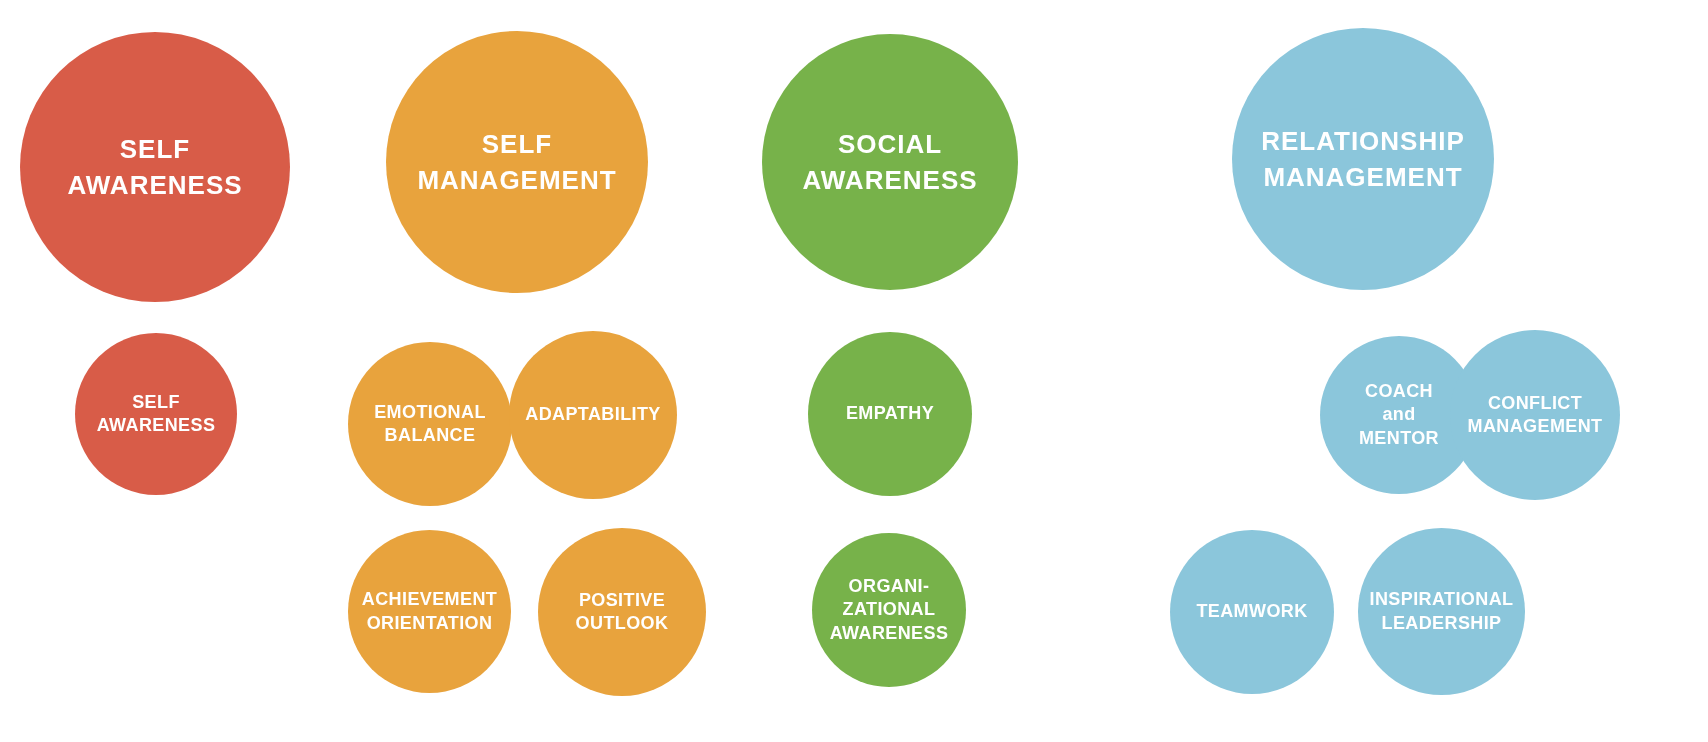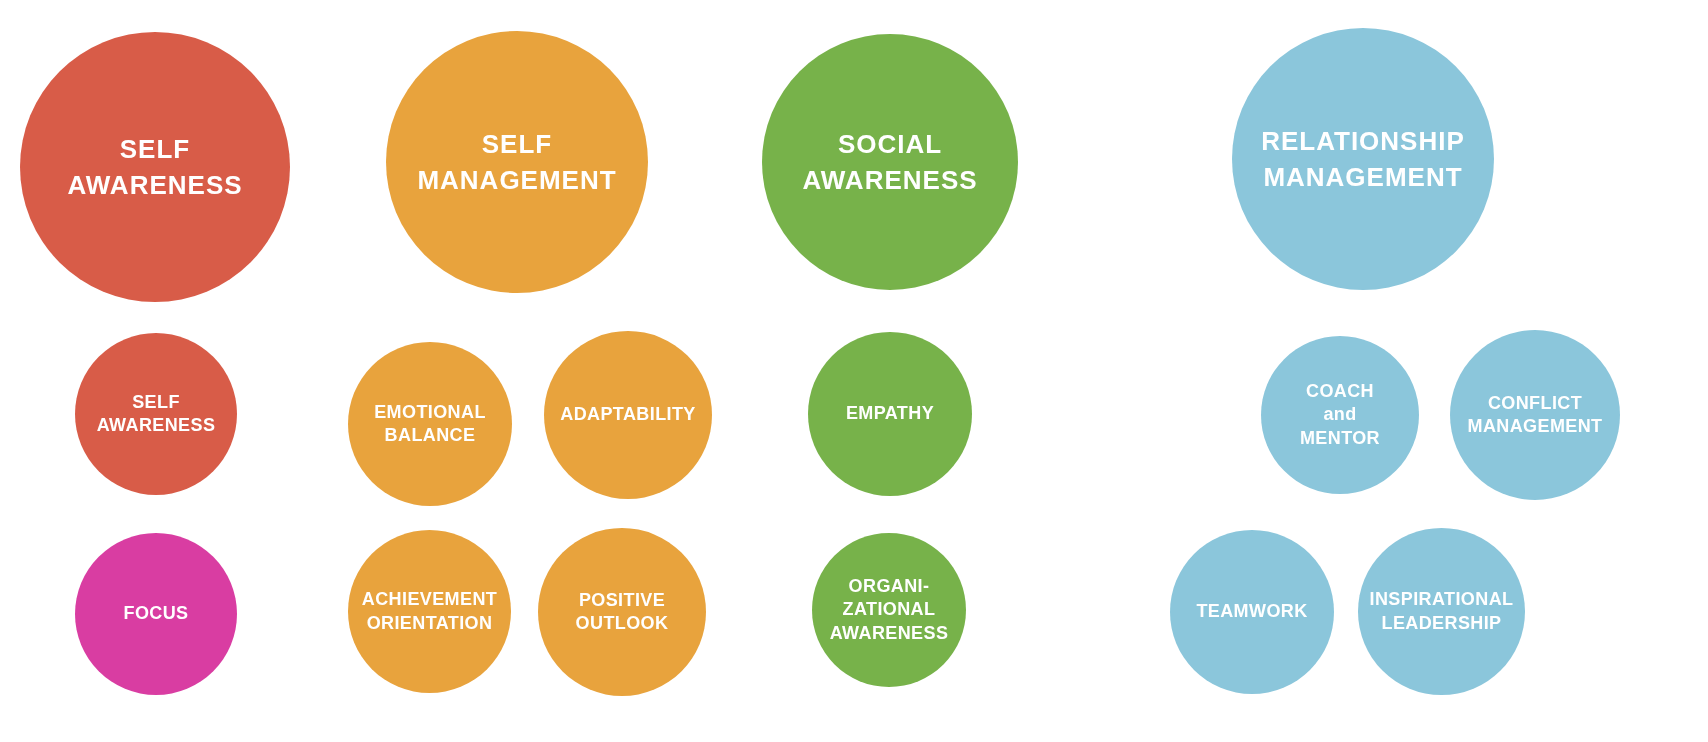--- a/index.html
+++ b/index.html
@@ -38,24 +38,24 @@
     letter-spacing: 0.4px;
   }
   
   .c-d1 { left: 20px;   top: 32px; width: 270px; height: 270px; }
   .c-d2 { left: 386px;  top: 31px; width: 262px; height: 262px; }
   .c-d3 { left: 762px;  top: 34px; width: 256px; height: 256px; align-items: center; }
   .c-d4 { left: 1232px; top: 28px; width: 262px; height: 262px; }
   
   .c-sa  { left: 75px;   top: 333px; width: 162px; height: 162px; }
   .c-eb  { left: 348px;  top: 342px; width: 164px; height: 164px; }
-  .c-ad  { left: 544px;  top: 331px; width: 168px; height: 168px; }
+  .c-ad  { left: 509px;  top: 331px; width: 168px; height: 168px; }
   .c-em  { left: 808px;  top: 332px; width: 164px; height: 164px; }
   .c-in  { left: 1088px; top: 340px; width: 150px; height: 150px; }
-  .c-cm  { left: 1261px; top: 336px; width: 158px; height: 158px; }
+  .c-cm  { left: 1320px; top: 336px; width: 158px; height: 158px; }
   .c-cf  { left: 1450px; top: 330px; width: 170px; height: 170px; }
   
   .c-fo  { left: 75px;   top: 533px; width: 162px; height: 162px; }
   .c-ao  { left: 348px;  top: 530px; width: 163px; height: 163px; }
   .c-po  { left: 538px;  top: 528px; width: 168px; height: 168px; }
   .c-oa  { left: 812px;  top: 533px; width: 154px; height: 154px; }
   .c-tw  { left: 1170px; top: 530px; width: 164px; height: 164px; }
   .c-il  { left: 1358px; top: 528px; width: 167px; height: 167px; }
 </style>
 </head>
@@ -97,23 +97,20 @@
   <div class="circle small c-cm" style="background-color: rgb(139, 198, 219);">
     <span class="lbl">COACH
 and
 MENTOR</span>
   </div>
   <div class="circle small c-cf" style="background-color: rgb(139, 198, 219);">
     <span class="lbl">CONFLICT
 MANAGEMENT</span>
   </div>
 
-  <div class="circle small c-fo" style="background-color: rgb(217, 61, 162);">
-    <span class="lbl">FOCUS</span>
-  </div>
   <div class="circle small c-ao" style="background-color: rgb(232, 163, 61);">
     <span class="lbl">ACHIEVEMENT
 ORIENTATION</span>
   </div>
   <div class="circle small c-po" style="background-color: rgb(232, 163, 61);">
     <span class="lbl">POSITIVE
 OUTLOOK</span>
   </div>
   <div class="circle small c-oa" style="background-color: rgb(119, 178, 74);">
     <span class="lbl">ORGANI-

